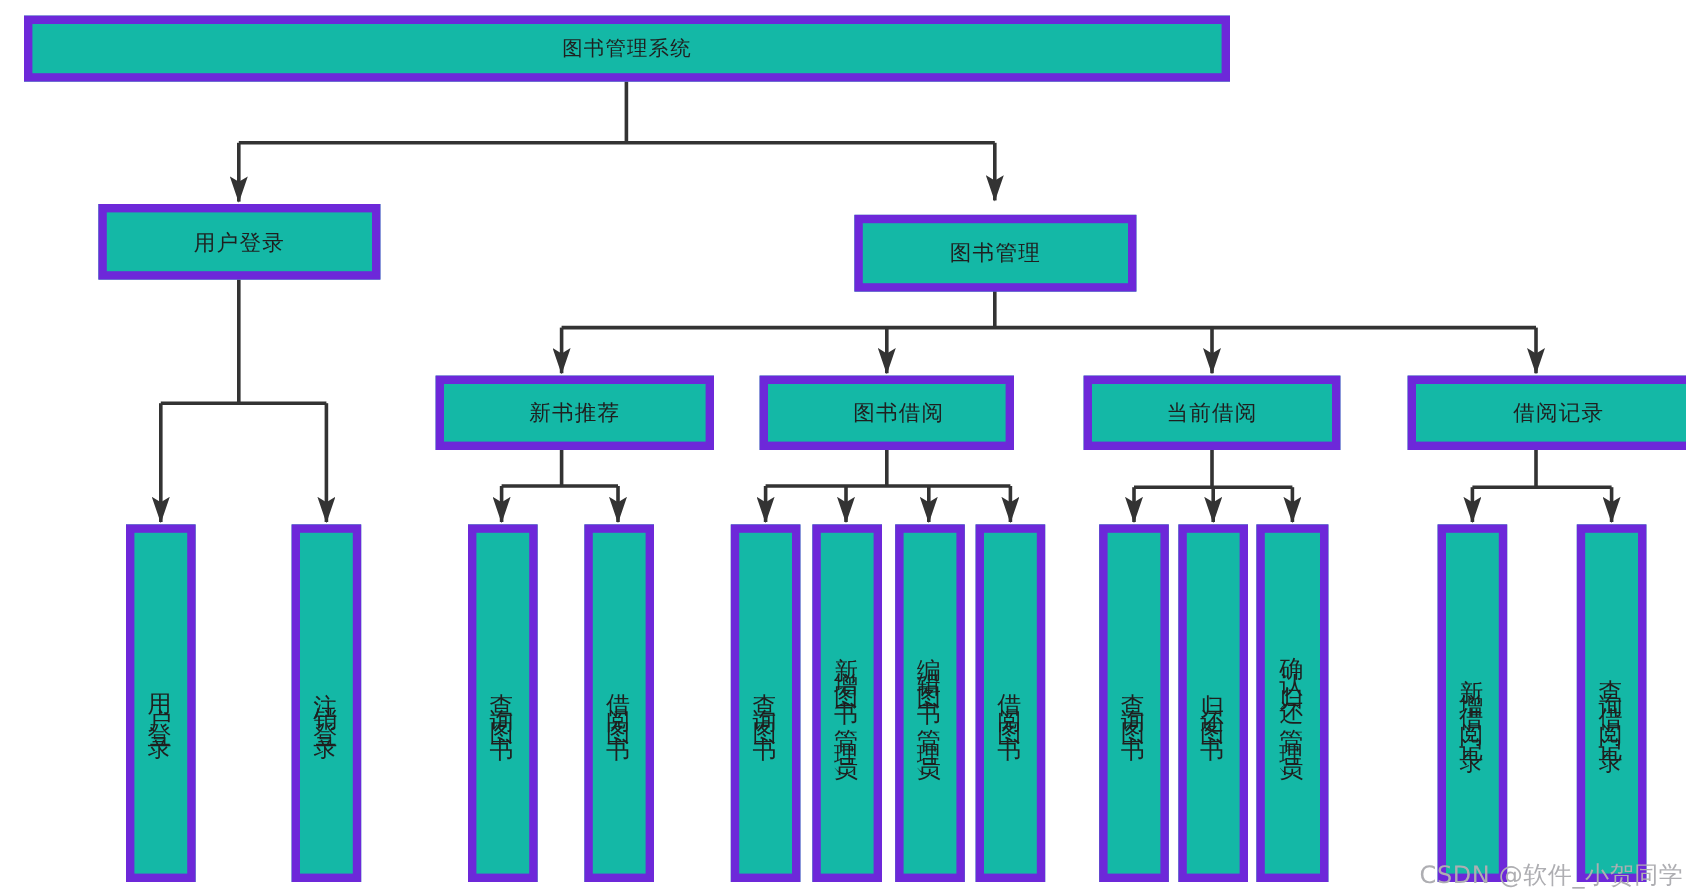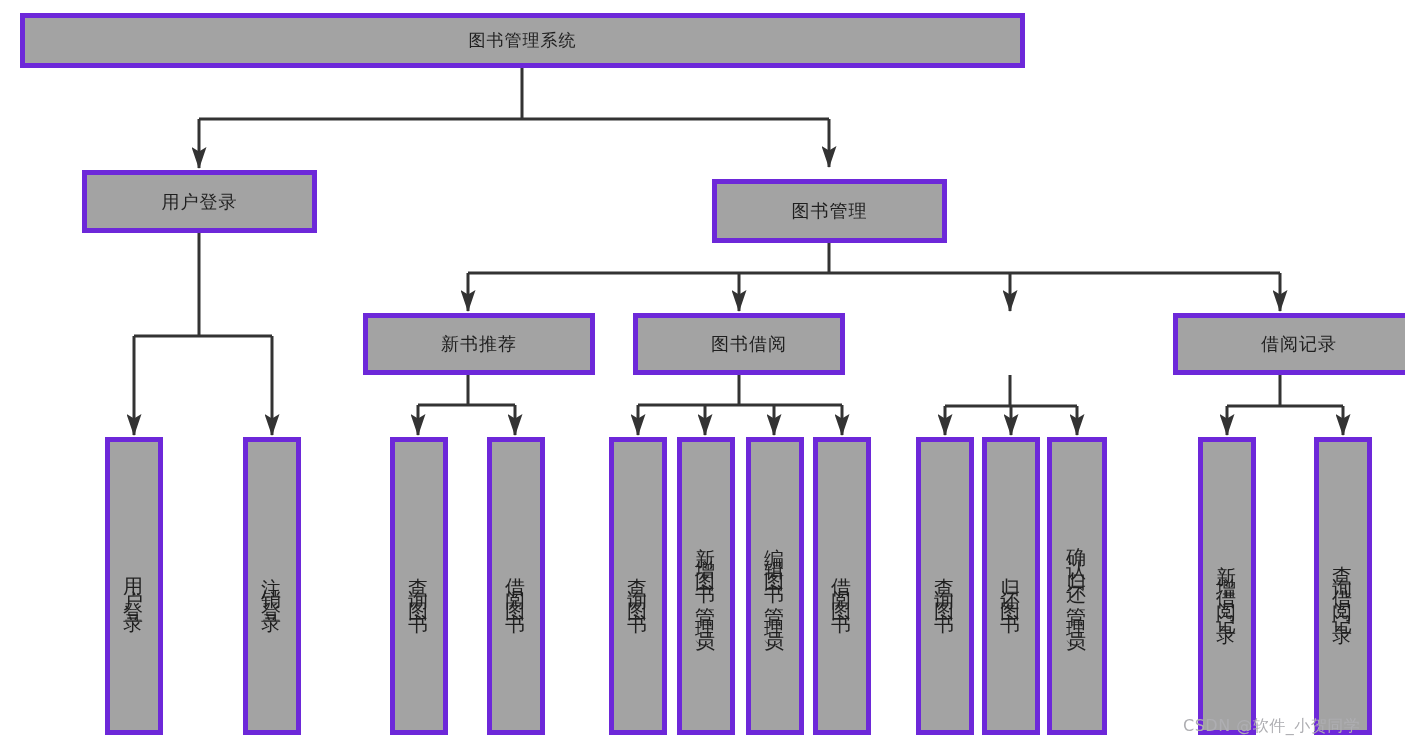--- a/index.html
+++ b/index.html
@@ -13,22 +13,22 @@
   }
   .connectors {
     position: absolute;
     left: 0; top: 0;
     width: 1405px; height: 747px;
     pointer-events: none;
   }
   .box {
     position: absolute;
     box-sizing: border-box;
-    border: 5px solid #6d28d9;
-    background: #a3a3a3;
+    border: 7px solid #6d28d9;
+    background: #14b8a6;
     display: flex;
     align-items: center;
     justify-content: center;
     color: #1f1f1f;
   }
   .hbox { font-size: 18px; letter-spacing: 1px; white-space: nowrap; }
   .rootbox { font-size: 17px; }
   .leaf {
     writing-mode: vertical-rl;
     text-orientation: mixed;
@@ -36,21 +36,21 @@
     letter-spacing: 12px;
     top: 437px;
     width: 58px;
     height: 298px;
   }
   .leaf span { display: inline-block; }
   .watermark {
     position: absolute;
     left: 1183px;
     top: 716px;
-    font-size: 16px;
+    font-size: 20px;
     color: #aeaeb2;
     letter-spacing: 0.5px;
     white-space: nowrap;
     z-index: 10;
   }
 </style>
 </head>
 <body>
 
 <div class="canvas">
@@ -109,20 +109,23 @@
   <div class="box hbox" style="left:712px; top:179px; width:235px; height:64px;">
     <span>图书管理</span>
   </div>
 
   <div class="box hbox" style="left:363px; top:313px; width:232px; height:62px;">
     <span>新书推荐</span>
   </div>
   <div class="box hbox" style="left:633px; top:313px; width:212px; height:62px;padding-left:20px;">
     <span>图书借阅</span>
   </div>
+  <div class="box hbox" style="left:903px; top:313px; width:214px; height:62px;">
+    <span>当前借阅</span>
+  </div>
   <div class="box hbox" style="left:1173px; top:313px; width:252px; height:62px;">
     <span>借阅记录</span>
   </div>
 
   <div class="box leaf" style="left:105px;">
     <span>用户登录</span>
   </div>
   <div class="box leaf" style="left:243px;">
     <span>注销登录</span>
   </div>

